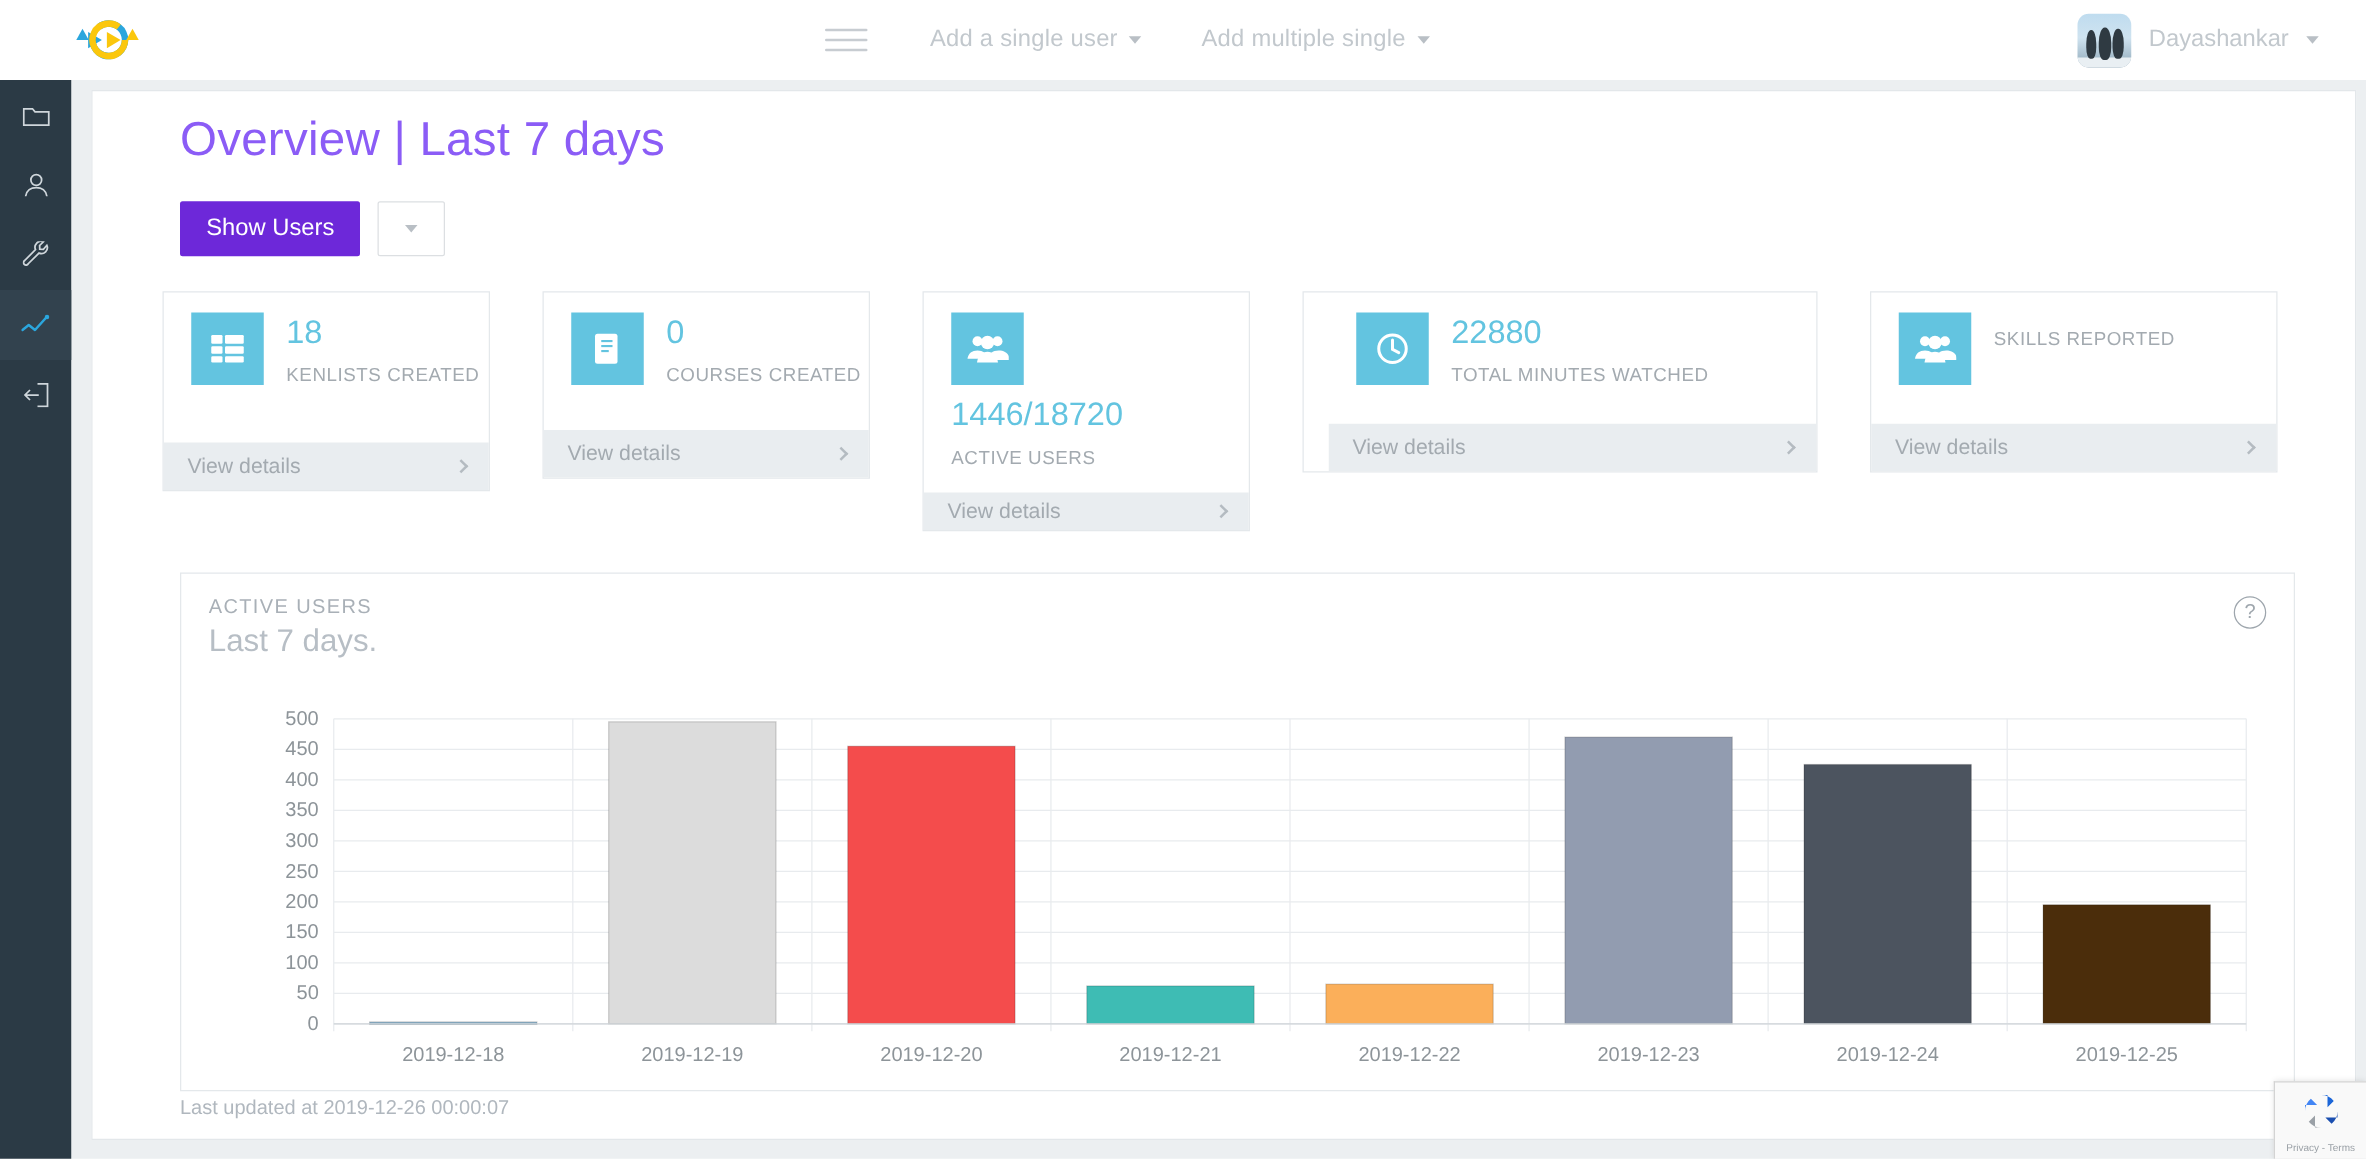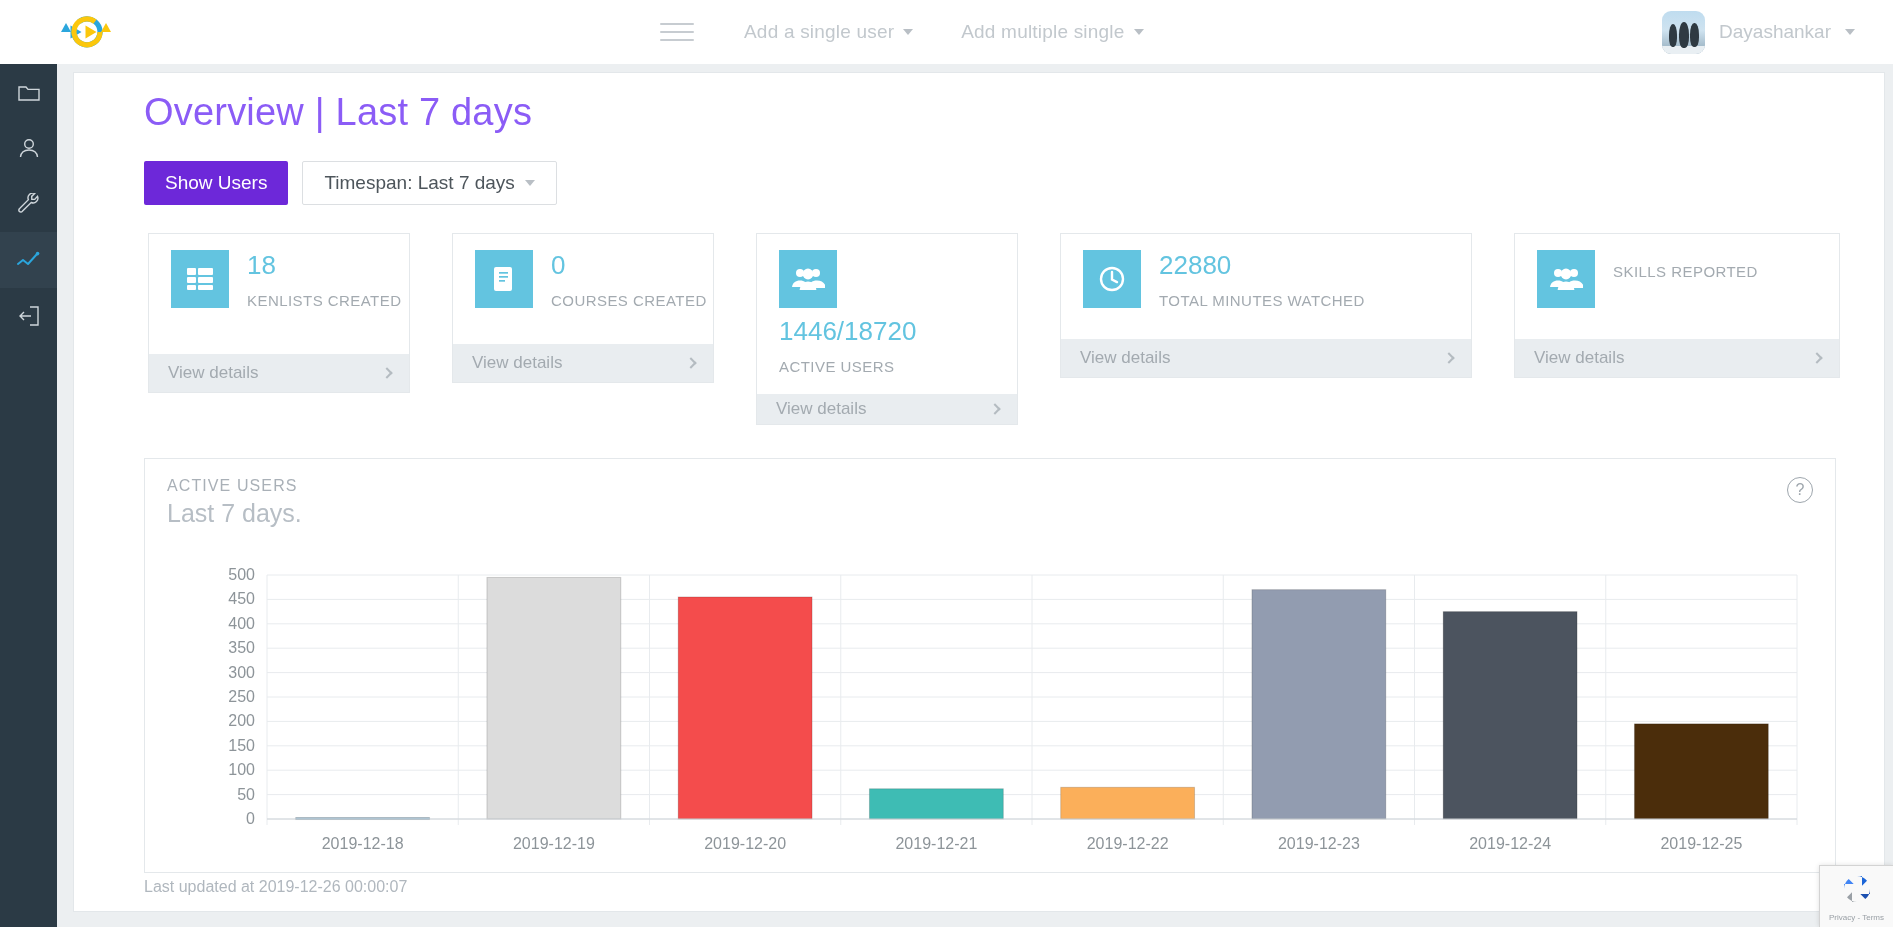--- a/index.html
+++ b/index.html
@@ -100,21 +100,21 @@
   .btn-outline {
     background: #fff; color: #4d555b; border: 1px solid #dcdfe2;
     font-size: 19px; padding: 0 21px; height: 44px; line-height: 42px;
     cursor: pointer; border-radius: 2px; display: flex; align-items: center; gap: 10px;
     font-family: "Liberation Sans", sans-serif;
   }
   .btn-outline .caret { border-top-color: #5b6view; }
 
   
   .cards {
-    position: absolute; left: 74px; top: 160px;
+    position: absolute; left: 56px; top: 160px;
     width: 1692px; height: 195px;
   }
   .stat-card {
     position: absolute; top: 0;
     background: #fff;
     border: 1px solid #e4e8eb;
     width: 262px;
     display: flex; flex-direction: column;
   }
   .stat-card.wide { width: 412px; }
@@ -272,21 +272,20 @@
 </div>
 
 <div class="main">
   <div class="content-card">
 
     <div class="page-title">Overview | Last 7 days</div>
 
     <div class="btn-row">
       <button class="btn-primary">Show Users</button>
       <button class="btn-outline">
-        <span>Timespan: Last 7 days</span>
         <span class="caret"></span>
       </button>
     </div>
 
     <div class="cards">
 
       <div class="stat-card" style="left:0;height:160px;">
         <div class="stat-body">
           <div class="stat-icon">
             <svg width="28" height="26" viewBox="0 0 28 26" fill="#ffffff">
@@ -346,21 +345,21 @@
             <div class="stat-num">1446/18720</div>
             <div class="stat-label">ACTIVE USERS</div>
           </div>
         </div>
         <div class="stat-foot">
           <span>View details</span>
           <span class="chev"></span>
         </div>
       </div>
 
-      <div class="stat-card wide" style="left:912px;height:145px;">
+      <div class="stat-card wide" style="left:912px;height:145px;padding-left:20px;">
         <div class="stat-body">
           <div class="stat-icon">
             <svg width="30" height="30" viewBox="0 0 30 30" fill="none" stroke="#ffffff" stroke-width="2.4">
               <circle cx="15" cy="15" r="11"></circle>
               <path d="M15 8v7.5l5 2.6" stroke-linecap="round"></path>
             </svg>
           </div>
           <div class="stat-text">
             <div class="stat-num">22880</div>
             <div class="stat-label">TOTAL MINUTES WATCHED</div>

